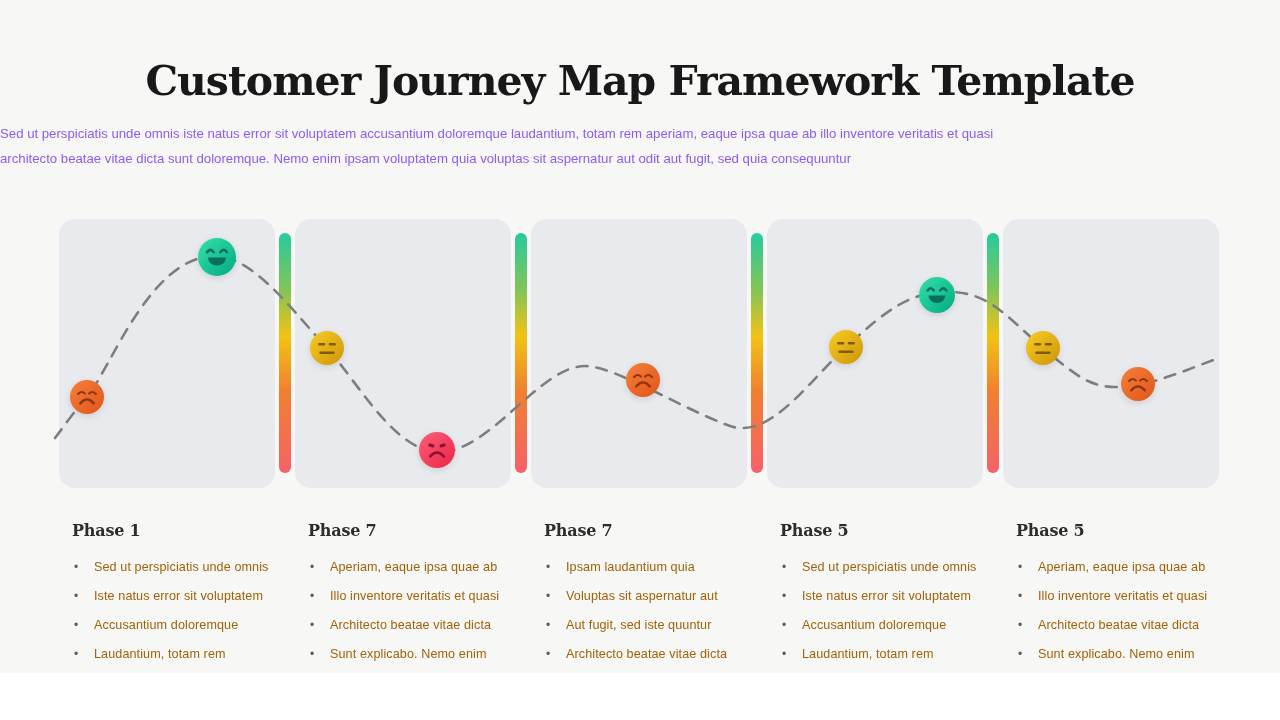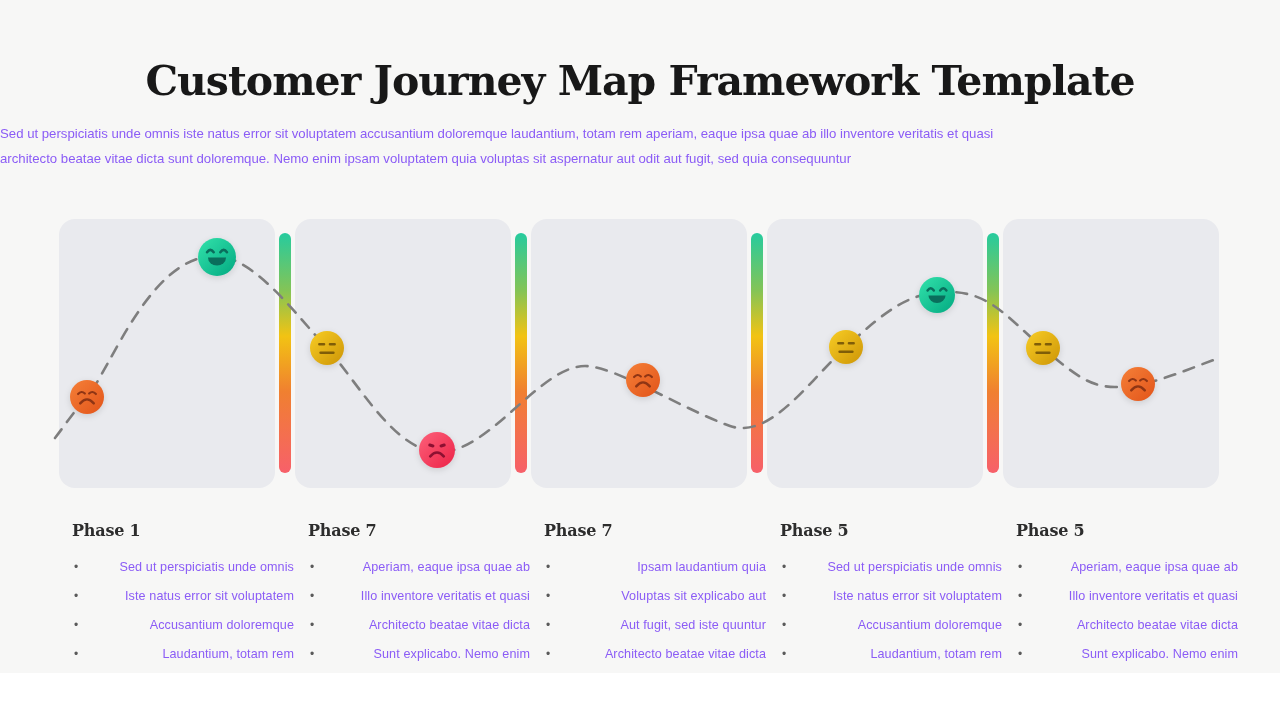--- a/index.html
+++ b/index.html
@@ -43,21 +43,21 @@
   .c1{left:13px}.c2{left:249px}.c3{left:485px}.c4{left:721px}.c5{left:957px}
   .phase-col h3{
     margin:0;font-family:"DejaVu Serif", serif;font-weight:700;
     font-size:16px;color:#2d2d2d;letter-spacing:-0.2px;
   }
   .phase-col ul{
     list-style:none;margin:21px 0 0 0;padding:0;
   }
   .phase-col li{
     position:relative;padding-left:22px;margin-bottom:16.5px;
-    font-size:12.6px;line-height:12.6px;color:#8b5cf6;letter-spacing:0.1px;text-align:right;
+    font-size:12.6px;line-height:12.6px;color:#a16207;letter-spacing:0.1px;
   }
   .phase-col li::before{
     content:"\2022";position:absolute;left:2px;top:0;
     color:#5a5a5a;font-size:12px;line-height:12.6px;
   }
 </style>
 </head>
 <body>
 
 <div class="slide">
@@ -200,21 +200,21 @@
         <li>Illo inventore veritatis et quasi</li>
         <li>Architecto beatae vitae dicta</li>
         <li>Sunt explicabo. Nemo enim</li>
       </ul>
     </div>
 
     <div class="phase-col c3">
       <h3>Phase 7</h3>
       <ul>
         <li>Ipsam laudantium quia</li>
-        <li>Voluptas sit explicabo aut</li>
+        <li>Voluptas sit aspernatur aut</li>
         <li>Aut fugit, sed iste quuntur</li>
         <li>Architecto beatae vitae dicta</li>
       </ul>
     </div>
 
     <div class="phase-col c4">
       <h3>Phase 5</h3>
       <ul>
         <li>Sed ut perspiciatis unde omnis</li>
         <li>Iste natus error sit voluptatem</li>

